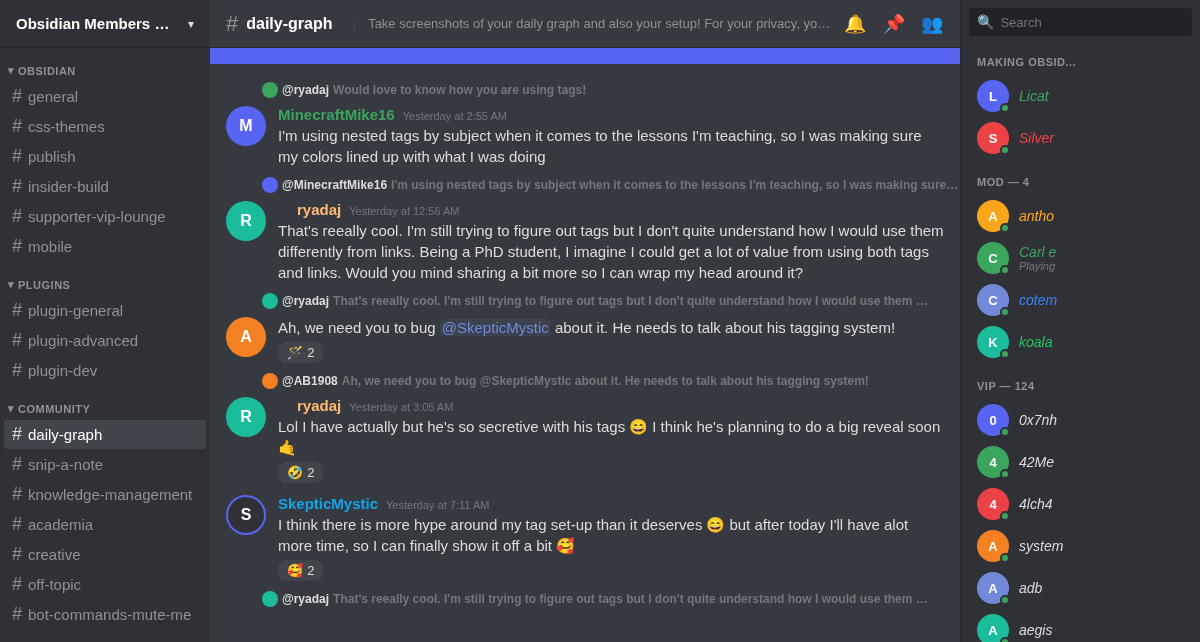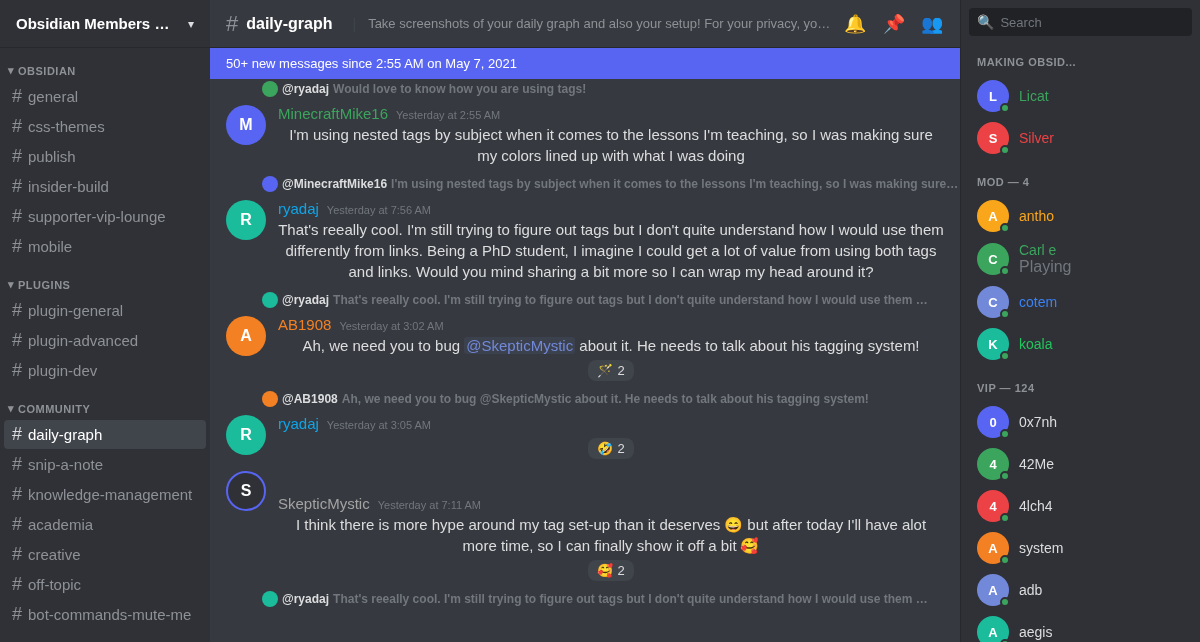--- a/index.html
+++ b/index.html
@@ -25,26 +25,26 @@
     .channel-header-topic { color: #8e9297; font-size: 13px; white-space: nowrap; overflow: hidden; text-overflow: ellipsis; flex: 1; }
     .header-icons { display: flex; gap: 16px; align-items: center; flex-shrink: 0; }
     .header-icon { color: #b9bbbe; font-size: 18px; cursor: pointer; }
 
     .notification-bar { background: #5865f2; color: #fff; padding: 8px 16px; display: flex; align-items: center; justify-content: space-between; font-size: 13px; flex-shrink: 0; }
     .notification-bar-text { }
     .notification-bar-actions { display: flex; align-items: center; gap: 12px; }
     .mark-as-read-btn { background: transparent; border: 1px solid rgba(255,255,255,0.3); color: #fff; padding: 4px 12px; border-radius: 4px; cursor: pointer; font-size: 13px; }
     .new-badge { background: #ed4245; color: #fff; font-size: 10px; font-weight: 700; padding: 2px 5px; border-radius: 8px; margin-left: 4px; }
 
-    .messages-area { flex: 1; overflow-y: auto; padding: 0 0; text-align: center; }
+    .messages-area { flex: 1; overflow-y: auto; padding: 16px 0; }
     .message-group { display: flex; padding: 4px 16px; margin-bottom: 4px; position: relative; }
     .avatar { width: 40px; height: 40px; border-radius: 50%; flex-shrink: 0; margin-right: 12px; display: flex; align-items: center; justify-content: center; font-weight: 700; font-size: 16px; color: #fff; background: #5865f2; overflow: hidden; }
     .message-content { flex: 1; min-width: 0; }
     .message-header { display: flex; align-items: baseline; gap: 8px; margin-bottom: 2px; }
-    .username { font-weight: 400; font-size: 15px; cursor: pointer; }
+    .username { font-weight: 700; font-size: 15px; cursor: pointer; }
     .timestamp { font-size: 11px; color: #72767d; }
     .message-text { color: #dcddde; line-height: 1.4; font-size: 15px; }
     .mention { color: #7289da; background: rgba(114,137,218,0.1); padding: 0 2px; border-radius: 3px; cursor: pointer; }
     .reaction { display: inline-flex; align-items: center; background: #40444b; border: 1px solid transparent; border-radius: 8px; padding: 2px 8px; font-size: 13px; cursor: pointer; margin-top: 4px; gap: 4px; }
     .reaction-count { color: #dcddde; font-size: 13px; }
 
     
     .reply-preview { display: flex; align-items: center; margin-left: 52px; margin-bottom: 2px; color: #72767d; font-size: 12px; gap: 4px; padding: 2px 0; }
     .reply-preview-avatar { width: 16px; height: 16px; border-radius: 50%; background: #5865f2; flex-shrink: 0; }
     .reply-preview-username { color: #dcddde; font-weight: 600; font-size: 12px; }
@@ -52,33 +52,33 @@
 
     
     .right-sidebar { width: 240px; background: #2f3136; flex-shrink: 0; overflow-y: auto; border-left: 1px solid #26282c; }
     .right-sidebar-section { padding: 12px 8px 4px 8px; }
     .right-section-title { font-size: 11px; font-weight: 700; color: #8e9297; text-transform: uppercase; letter-spacing: 0.5px; margin-bottom: 8px; padding: 0 8px; }
     .member-item { display: flex; align-items: center; padding: 4px 8px; border-radius: 4px; cursor: pointer; gap: 10px; margin-bottom: 2px; }
     .member-avatar { width: 32px; height: 32px; border-radius: 50%; flex-shrink: 0; display: flex; align-items: center; justify-content: center; font-size: 13px; font-weight: 700; color: #fff; position: relative; }
     .status-dot { width: 10px; height: 10px; border-radius: 50%; position: absolute; bottom: -1px; right: -1px; border: 2px solid #2f3136; }
     .status-online { background: #3ba55d; }
     .status-playing { background: #3ba55d; }
-    .member-info { flex: 1; min-width: 0; }
+    .member-info { flex: 1; min-width: 0; font-style: italic; }
     .member-name { font-size: 14px; color: #dcddde; font-weight: 500; white-space: nowrap; overflow: hidden; text-overflow: ellipsis; }
-    .member-status { font-size: 16px; color: #72767d; white-space: nowrap; overflow: hidden; text-overflow: ellipsis; }
+    .member-status { font-size: 11px; color: #72767d; white-space: nowrap; overflow: hidden; text-overflow: ellipsis; }
 
     
     .search-bar { background: #202225; border-radius: 4px; display: flex; align-items: center; padding: 4px 8px; gap: 6px; height: 28px; }
     .search-input { background: transparent; border: none; color: #dcddde; font-size: 13px; outline: none; width: 100%; }
     .search-input::placeholder { color: #72767d; }
 
     
     .color-green { color: #3ba55d; }
-    .color-blue { color: #a3a3a3; margin-top: 24px; }
-    .color-teal { color: #0ea5e9; }
+    .color-blue { color: #0ea5e9; }
+    .color-teal { color: #fdba74; margin-left: 19px; }
     .color-orange { color: #f48024; }
 
     ::-webkit-scrollbar { width: 6px; }
     ::-webkit-scrollbar-track { background: transparent; }
     ::-webkit-scrollbar-thumb { background: #202225; border-radius: 3px; }
   </style>
 </head>
 <body>
 
 <div class="sidebar">
@@ -181,21 +181,20 @@
     <span style="color:#40444b; margin:0 4px">|</span>
     <span class="channel-header-topic">Take screenshots of your daily graph and also your setup! For your privacy, you can hide text in the app by goin...</span>
     <div class="header-icons">
       <span class="header-icon">🔔</span>
       <span class="header-icon">📌</span>
       <span class="header-icon">👥</span>
     </div>
   </div>
 
   <div class="notification-bar">
-    <span class="notification-bar-text">50+ new messages since 2:55 AM on May 7, 2021</span>
   </div>
 
   <div class="messages-area">
 
     <div style="margin-bottom:2px;">
       <div class="reply-preview">
         <div class="reply-preview-avatar" style="background:#3ba55d"></div>
         <span class="reply-preview-username">@ryadaj</span>
         <span class="reply-preview-text">Would love to know how you are using tags!</span>
       </div>
@@ -216,40 +215,36 @@
         <div class="reply-preview-avatar" style="background:#5865f2"></div>
         <span class="reply-preview-username">@MinecraftMike16</span>
         <span class="reply-preview-text">I'm using nested tags by subject when it comes to the lessons I'm teaching, so I was making sure my colors lined up...</span>
       </div>
     </div>
     <div class="message-group">
       <div class="avatar" style="background:#1abc9c">R</div>
       <div class="message-content">
         <div class="message-header">
           <span class="username color-teal">ryadaj</span>
-          <span class="timestamp">Yesterday at 7:56 AM</span>
+          <span class="timestamp">Yesterday at 12:56 AM</span>
         </div>
         <div class="message-text">That's reeally cool. I'm still trying to figure out tags but I don't quite understand how I would use them differently from links. Being a PhD student, I imagine I could get a lot of value from using both tags and links. Would you mind sharing a bit more so I can wrap my head around it?</div>
       </div>
     </div>
 
     <div style="margin-bottom:2px;">
       <div class="reply-preview">
         <div class="reply-preview-avatar" style="background:#1abc9c"></div>
         <span class="reply-preview-username">@ryadaj</span>
         <span class="reply-preview-text">That's reeally cool. I'm still trying to figure out tags but I don't quite understand how I would use them differently from links. B...</span>
       </div>
     </div>
     <div class="message-group">
       <div class="avatar" style="background:#f48024">A</div>
       <div class="message-content">
-        <div class="message-header">
-          <span class="username color-orange">AB1908</span>
-          <span class="timestamp">Yesterday at 3:02 AM</span>
-        </div>
         <div class="message-text">Ah, we need you to bug <span class="mention">@SkepticMystic</span> about it. He needs to talk about his tagging system!</div>
         <div>
           <span class="reaction">
               <span>🪄</span>
               <span class="reaction-count">2</span>
             </span>
         </div>
       </div>
     </div>
 
@@ -260,20 +255,21 @@
         <span class="reply-preview-text">Ah, we need you to bug @SkepticMystic about it. He needs to talk about his tagging system!</span>
       </div>
     </div>
     <div class="message-group">
       <div class="avatar" style="background:#1abc9c">R</div>
       <div class="message-content">
         <div class="message-header">
           <span class="username color-teal">ryadaj</span>
           <span class="timestamp">Yesterday at 3:05 AM</span>
         </div>
+        <div class="message-text">Lol I have actually but he's so secretive with his tags 😄 I think he's planning to do a big reveal soon 🤙</div>
         <div>
           <span class="reaction">
               <span>🤣</span>
               <span class="reaction-count">2</span>
             </span>
         </div>
       </div>
     </div>
 
     <div class="message-group">

